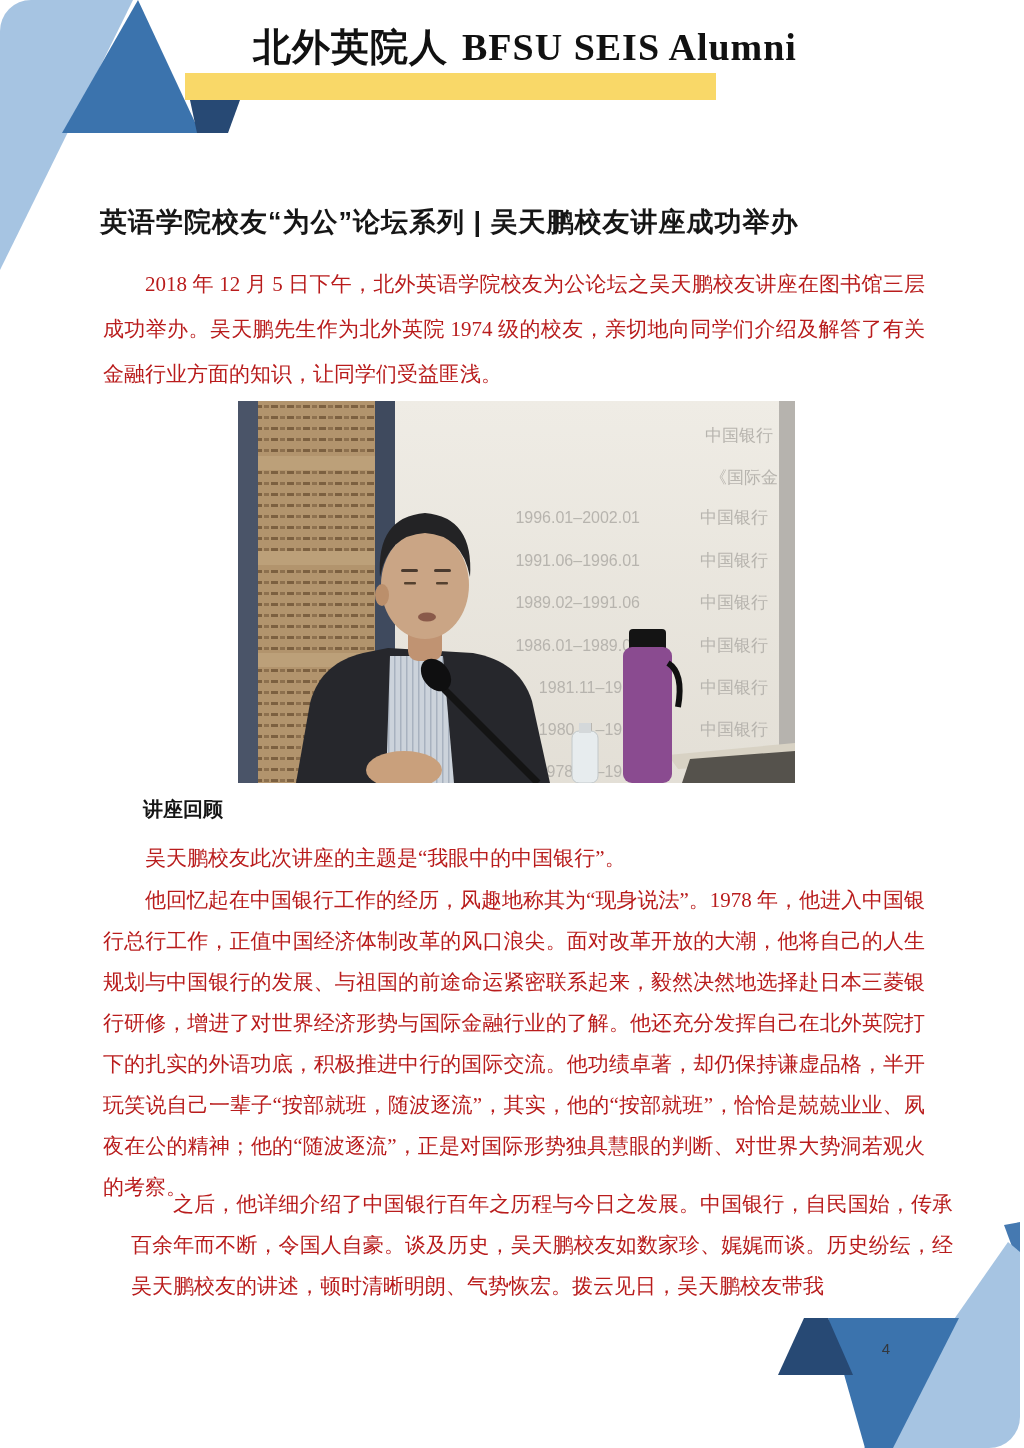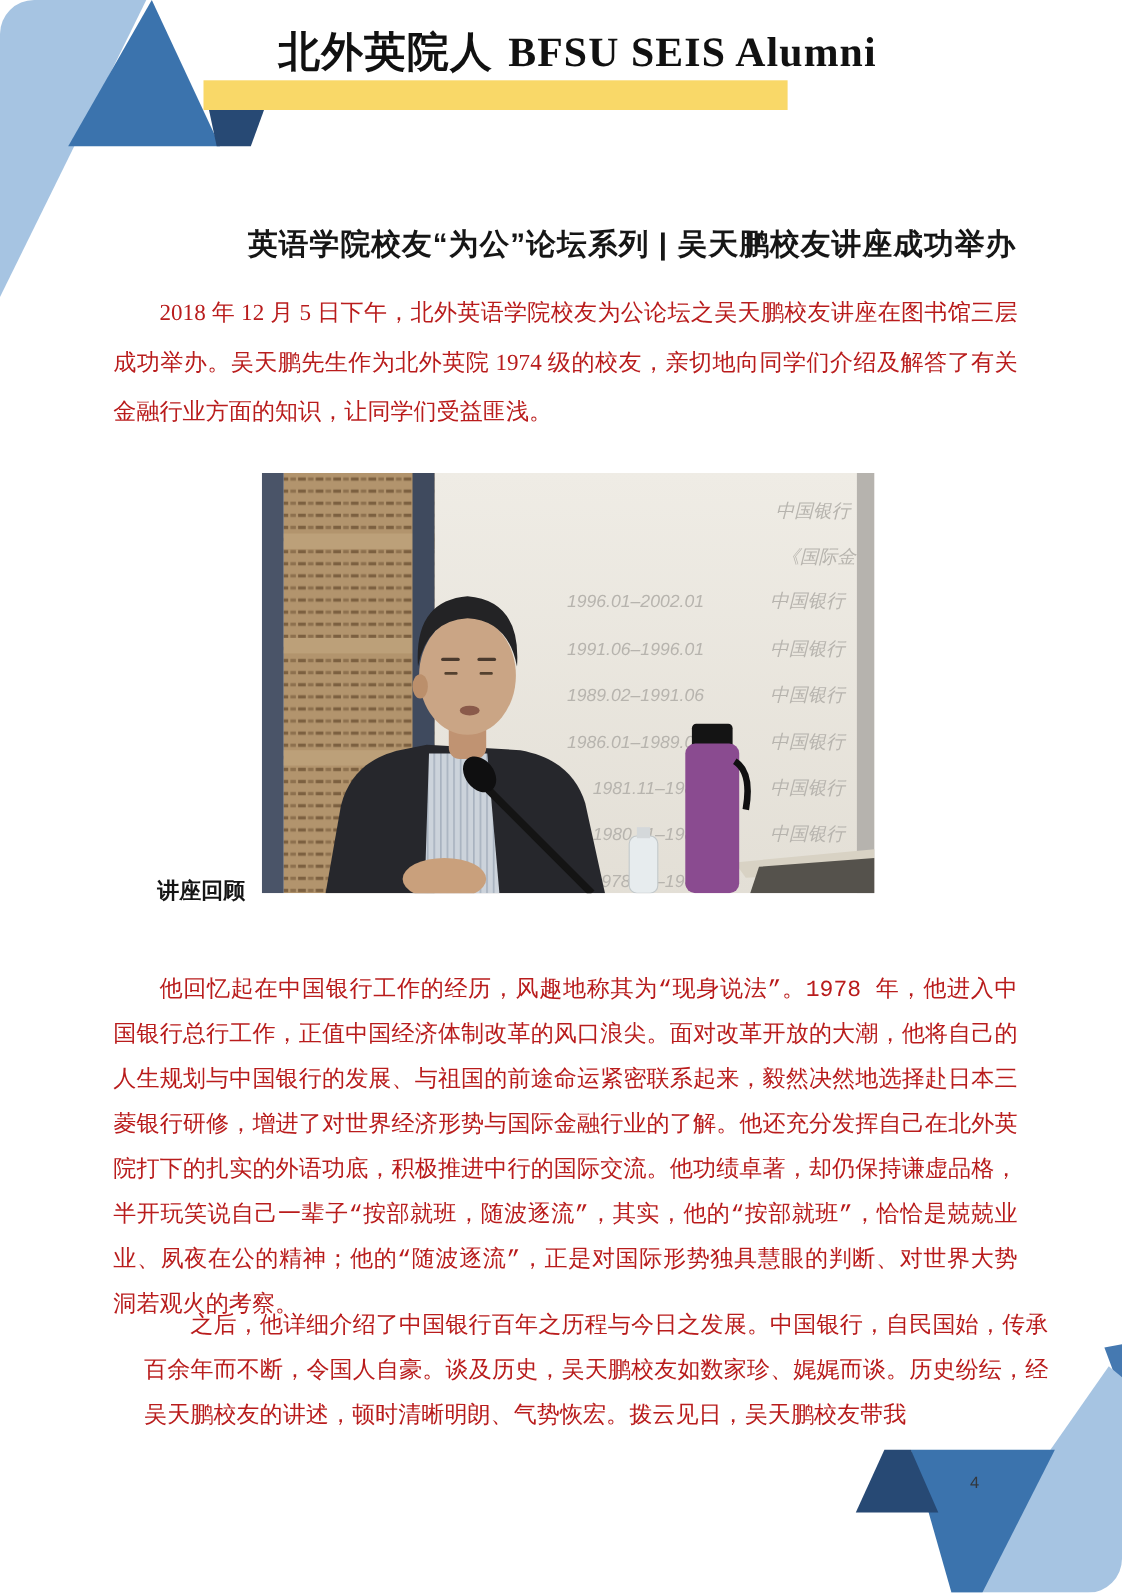--- a/index.html
+++ b/index.html
@@ -5,32 +5,32 @@
   html,body{margin:0;padding:0;background:#ffffff;}
   .page{position:relative;width:1020px;height:1448px;background:#ffffff;overflow:hidden;
         font-family:"Liberation Serif","DejaVu Serif",serif;color:#1e1e1e;border-radius:31px;}
   .corner{position:absolute;pointer-events:none;}
   .corner-tl{left:0;top:0;}
   .corner-br{right:0;bottom:0;}
   .masthead{position:absolute;left:253px;top:22px;font-weight:bold;font-size:38px;
             letter-spacing:1px;white-space:nowrap;color:#111;}
   .masthead .zh{margin-right:14px;}
   .yellow-bar{position:absolute;left:185px;top:73px;width:531px;height:27px;background:#f9d868;}
-  .article-title{position:absolute;left:100px;top:204px;width:824px;margin:0;text-align:right;
+  .article-title{position:absolute;left:100px;top:204px;width:824px;margin:0;text-align:left;
                  font-family:"Liberation Sans","DejaVu Sans",sans-serif;font-weight:bold;
                  font-size:27px;letter-spacing:1px;color:#161616;}
   .body-p{position:absolute;left:103px;width:822px;margin:0;font-size:21px;line-height:41px;
           text-align:justify;text-indent:2em;color:#b91c1c;}
   .lead{top:262px;line-height:45px;}
   .section-heading{position:absolute;left:103px;top:796px;width:822px;margin:0;font-size:20px;
                    font-weight:bold;text-indent:2em;color:#151515;}
   .p0{top:838px;}
-  .p1{top:880px;font-family:Liberation Mono, monospace;}
+  .p1{top:880px;}
   .p2{top:1184px;margin-left:28px;}
-  .photo{position:absolute;left:238px;top:430px;width:557px;height:382px;font-style:italic;}
+  .photo{position:absolute;left:238px;top:401px;width:557px;height:382px;}
   .photo svg{display:block;}
   .page-number{position:absolute;left:874px;top:1340px;width:24px;text-align:center;
                font-family:"Liberation Sans","DejaVu Sans",sans-serif;font-size:15px;color:#33383e;}
 </style>
 </head>
 <body>
 
 <div class="page">
 
   <svg class="corner corner-tl" width="260" height="280" viewBox="0 0 260 280">
@@ -121,20 +121,21 @@
       </g>
 
       <g>
         <line x1="206" y1="288" x2="300" y2="382" stroke="#141414" stroke-width="7"></line>
         <ellipse cx="198" cy="274" rx="13" ry="18" fill="#0f0f10" transform="rotate(-38 198 274)"></ellipse>
       </g>
     </svg>
   </div>
 
   <h2 class="section-heading">讲座回顾</h2>
+  <p class="body-p p0">吴天鹏校友此次讲座的主题是“我眼中的中国银行”。</p>
   <p class="body-p p1">他回忆起在中国银行工作的经历，风趣地称其为“现身说法”。1978 年，他进入中国银行总行工作，正值中国经济体制改革的风口浪尖。面对改革开放的大潮，他将自己的人生规划与中国银行的发展、与祖国的前途命运紧密联系起来，毅然决然地选择赴日本三菱银行研修，增进了对世界经济形势与国际金融行业的了解。他还充分发挥自己在北外英院打下的扎实的外语功底，积极推进中行的国际交流。他功绩卓著，却仍保持谦虚品格，半开玩笑说自己一辈子“按部就班，随波逐流”，其实，他的“按部就班”，恰恰是兢兢业业、夙夜在公的精神；他的“随波逐流”，正是对国际形势独具慧眼的判断、对世界大势洞若观火的考察。</p>
   <p class="body-p p2">之后，他详细介绍了中国银行百年之历程与今日之发展。中国银行，自民国始，传承百余年而不断，令国人自豪。谈及历史，吴天鹏校友如数家珍、娓娓而谈。历史纷纭，经吴天鹏校友的讲述，顿时清晰明朗、气势恢宏。拨云见日，吴天鹏校友带我</p>
 
   <svg class="corner corner-br" width="264" height="233" viewBox="0 0 264 233">
     <polygon points="248,10 264,7 264,53" fill="#4579b1"></polygon>
     <polygon points="252,27 264,37 264,233 108,233" fill="#a6c4e2"></polygon>
     <polygon points="72,103 203,103 137,233 109,233" fill="#3b73ad"></polygon>
     <polygon points="48,103 72,103 97,160 22,160" fill="#274974"></polygon>
   </svg>
 

